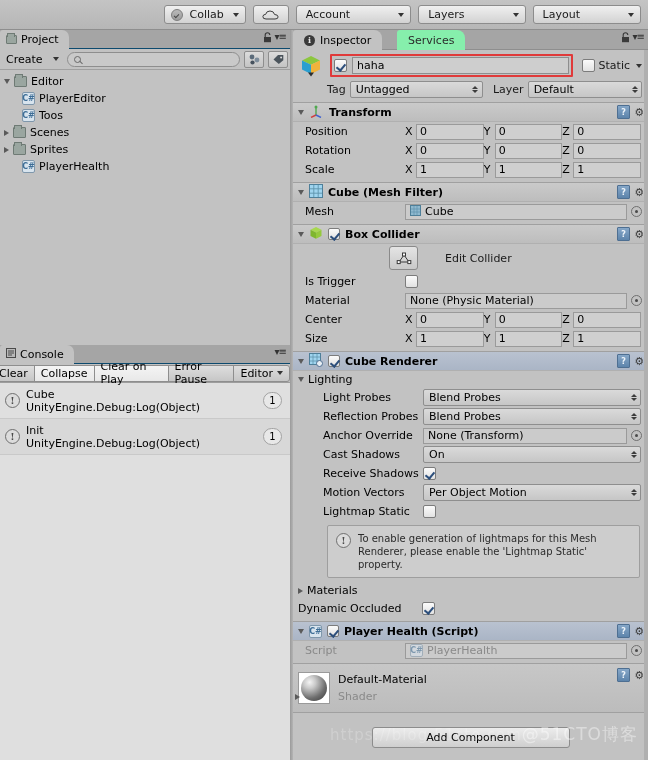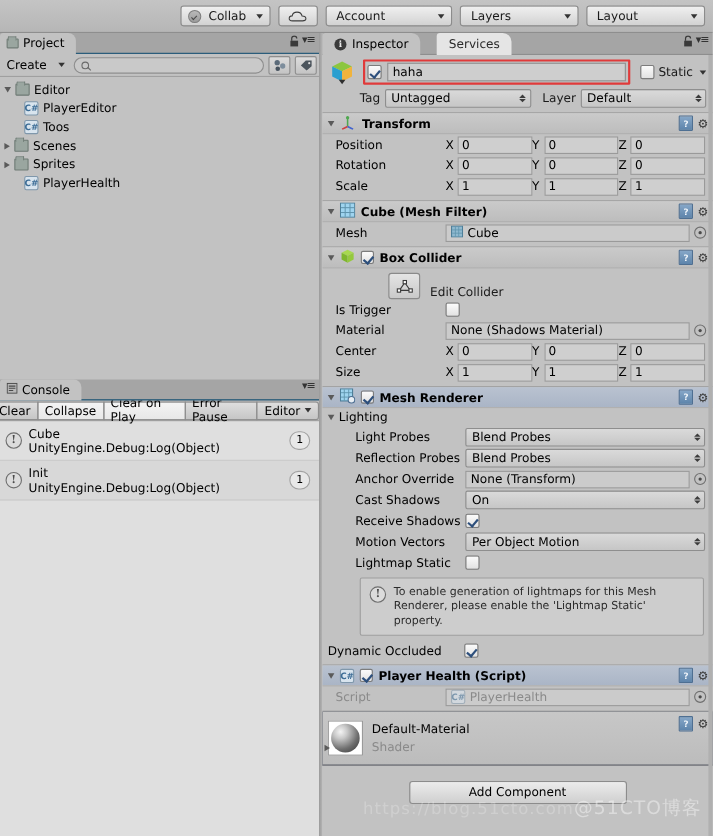--- a/index.html
+++ b/index.html
@@ -143,21 +143,21 @@
     position:absolute; left:293px; top:30px; width:355px; height:730px;
     background:#c2c2c2; overflow:hidden;
   }
   .insp-tabbar{ position:relative; height:20px; background:#a5a5a5; border-bottom:1px solid #8e8e8e;}
   .insp-tab{
     position:absolute; top:0;height:20px; display:flex;align-items:center;gap:5px;
     padding:0 11px; font-size:11px;
     border-top-left-radius:3px;border-top-right-radius:8px;
   }
   .insp-tab.active{ left:0; background:#c2c2c2; }
-  .insp-tab.inact{ left:104px; background:#e5e5e5; color:#2b2b2b;}
+  .insp-tab.inact{ left:104px; background:#86efac; color:#2b2b2b;}
   .info-ic{
     width:11px;height:11px;border-radius:50%;background:#3a3a3a;color:#e8e8e8;
     font-size:8px;font-weight:bold;display:flex;align-items:center;justify-content:center;
     font-family:"DejaVu Serif",serif;
   }
 
   .go-header{ background:#c2c2c2; padding:5px 6px 4px 6px; border-bottom:1px solid #a0a0a0;}
   .go-row1{ display:flex; align-items:center; gap:5px; height:21px;}
   .cube-ic{ width:26px;height:24px; flex:0 0 auto; position:relative;}
   .namebox{
@@ -221,21 +221,21 @@
   }
   .objfld{
     flex:1; height:16px; border:1px solid #9a9a9a; background:#cbcbcb;
     font-size:11px; padding:0 4px; display:flex;align-items:center;gap:4px; margin-right:4px;
   }
   .objfld.dim{ color:#8a8a8a; }
   .dot-btn{ width:11px;height:11px;border-radius:50%;border:1px solid #6f6f6f; position:relative;flex:0 0 auto; margin-right:6px;}
   .dot-btn:after{content:"";position:absolute;left:3px;top:3px;width:3px;height:3px;border-radius:50%;background:#4a4a4a;}
   .dd-wide{ flex:1; margin-right:7px; }
 
-  .edit-collider-row{ height:28px; display:flex; align-items:flex-end; padding-left:60px; gap:9px;}
+  .edit-collider-row{ height:28px; display:flex; align-items:center; padding-left:96px; gap:27px;}
   .ec-btn{
     width:29px;height:24px;border:1px solid #8a8a8a;border-radius:3px;
     background:linear-gradient(#e4e4e4,#c9c9c9); display:flex;align-items:center;justify-content:center;
   }
   .sub-foldout{ height:17px; display:flex;align-items:center;gap:4px; padding-left:5px; font-size:11px;}
 
   .helpbox{
     margin:4px 8px 4px 34px; border:1px solid #9e9e9e; border-radius:2px;
     background:#cdcdcd; display:flex; gap:7px; padding:6px 8px; align-items:flex-start;
   }
@@ -633,21 +633,21 @@
         </span>
         <span class="lbl-sm">Edit Collider</span>
       </div>
       <div class="prow">
         <span class="pname">Is Trigger</span>
         <span class="chk"></span>
       </div>
       <div class="prow">
         <span class="pname">Material</span>
         <span class="objfld">
-          <span>None (Shadows Material)</span>
+          <span>None (Physic Material)</span>
         </span>
         <span class="dot-btn"></span>
       </div>
       <div class="prow">
         <span class="pname">Center</span>
         <span class="vec3">
           <span class="ax">
               <span>X</span>
               <span class="fld">0</span>
             </span>
@@ -684,21 +684,21 @@
       <div class="comp-head sel">
         <span class="arrow-d"></span>
         <span>
           <svg width="14" height="14" viewBox="0 0 14 14">
               <rect x="0.5" y="0.5" width="11" height="11" fill="#9fd4ef" stroke="#4e7f99"></rect>
               <path d="M4 1v10M8 1v10M1 4h10M1 8h10" stroke="#5f94ad" stroke-width="0.8"></path>
               <circle cx="10.5" cy="10.5" r="3" fill="#e8eef4" stroke="#4e6f92"></circle>
             </svg>
         </span>
         <span class="chk on" style="width:12px;height:12px"></span>
-        <span class="comp-title">Mesh Renderer</span>
+        <span class="comp-title">Cube Renderer</span>
         <span class="head-right">
           <span class="book-ic">?</span>
           <span class="gear-ic">⚙</span>
         </span>
       </div>
 
       <div class="sub-foldout">
         <span class="arrow-d"></span>
         <span>Lighting</span>
       </div>
@@ -757,20 +757,24 @@
       <div class="prow">
         <span class="pname ind">Lightmap Static</span>
         <span class="chk"></span>
       </div>
 
       <div class="helpbox">
         <span class="warn-ic">!</span>
         <p>To enable generation of lightmaps for this Mesh Renderer, please enable the 'Lightmap Static' property.</p>
       </div>
 
+      <div class="sub-foldout">
+        <span class="arrow-r"></span>
+        <span>Materials</span>
+      </div>
       <div class="prow" style="padding-left:5px">
         <span class="pname" style="width:124px">Dynamic Occluded</span>
         <span class="chk on"></span>
       </div>
     </div>
 
     <div class="comp">
       <div class="comp-head sel">
         <span class="arrow-d"></span>
         <span class="cs-ic">C#</span>

